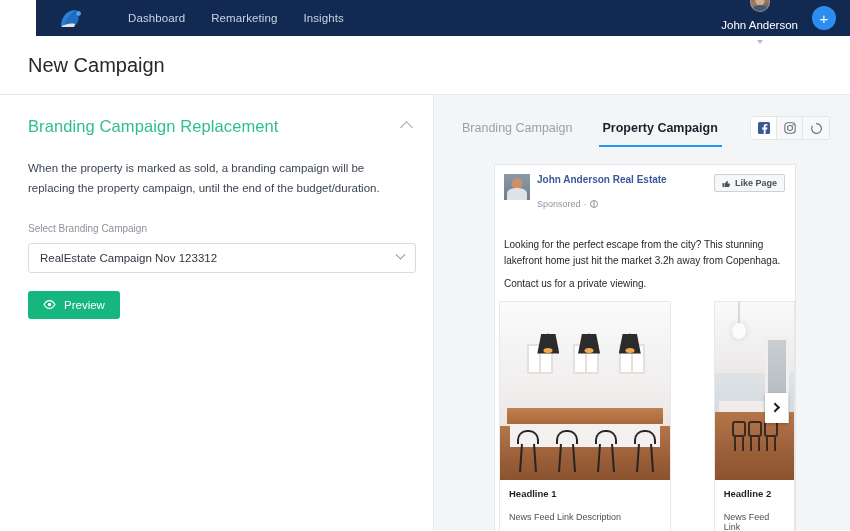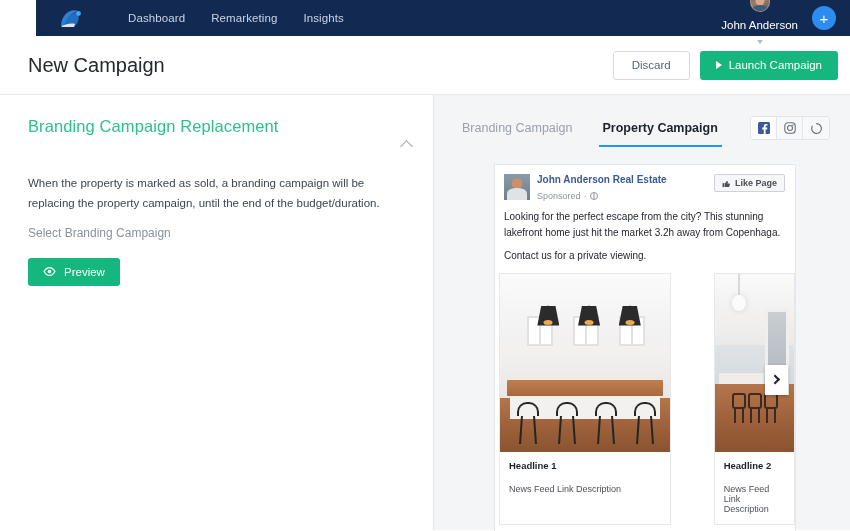--- a/index.html
+++ b/index.html
@@ -56,21 +56,21 @@
   .plus-btn {
     width: 24px; height: 24px; border-radius: 50%;
     background: #2d8cf0; color: #fff; font-size: 15px; line-height: 1;
     display: flex; align-items: center; justify-content: center;
     cursor: pointer; border: none; font-weight: 400;
   }
 
   
   .page-header {
     height: 59px; background: #fff; display: flex; align-items: center;
-    padding: 0 12px 0 28px; border-bottom: 1px solid #e6e9ee;
+    padding: 0 20px 0 28px; border-bottom: 1px solid #e6e9ee;
   }
   .page-title { font-size: 20px; color: #24292e; font-weight: 400; }
   .header-actions { margin-left: auto; display: flex; align-items: center; gap: 10px; }
   .btn-discard {
     background: #fff; border: 1px solid #d7dbe0; color: #5a6472;
     font-size: 11.5px; padding: 0 18px; height: 29px; border-radius: 3px;
     cursor: pointer; font-family: inherit;
   }
   .btn-launch {
     background: #15b77f; border: none; color: #fff; font-size: 11.5px;
@@ -86,35 +86,35 @@
   .body-split { display: flex; height: calc(531px - 36px - 60px); }
   .left-pane {
     width: 434px; background: #fff; padding: 22px 22px 0 28px;
     border-right: 1px solid #e3e6ea; position: relative;
   }
   .right-pane {
     flex: 1; background: #f4f5f7; padding: 14px 0 0 0; position: relative;
   }
 
   
-  .section-head { display: flex; align-items: flex-start; flex-direction: column; }
+  .section-head { display: flex; align-items: flex-start; }
   .section-title {
     font-size: 16.5px; color: #2ec08a; font-weight: 400; letter-spacing: .1px;
   }
   .chev-up {
     margin-left: auto; margin-top: 6px; width: 9px; height: 9px;
     border-left: 1.4px solid #9aa2ad; border-top: 1.4px solid #9aa2ad;
     transform: rotate(45deg); cursor: pointer; flex: none;
   }
   .section-desc {
     margin-top: 22px; font-size: 11.5px; color: #3d4652; line-height: 1.78;
     max-width: 380px;
   }
   .field-label {
-    margin-top: 12px; font-size: 12px; color: #8b929c; display: block;
+    margin-top: 24px; font-size: 10px; color: #8b929c; display: block;
   }
   .select-box {
     margin-top: 9px; width: 388px; height: 30px; border: 1px solid #d8dce1;
     border-radius: 3px; background: #fff; display: flex; align-items: center;
     padding: 0 11px; cursor: pointer;
   }
   .select-value { font-size: 11.5px; color: #2f3740; }
   .select-chev {
     margin-left: auto; width: 7px; height: 7px;
     border-right: 1.3px solid #8a929c; border-bottom: 1.3px solid #8a929c;
@@ -167,37 +167,37 @@
   .fb-avatar::before {
     content: ""; position: absolute; left: 50%; top: 4px; width: 11px; height: 11px;
     border-radius: 50%; background: #c9906a; transform: translateX(-50%);
   }
   .fb-avatar::after {
     content: ""; position: absolute; left: 50%; bottom: 0; width: 20px; height: 12px;
     border-radius: 45% 45% 0 0; background: #dfe3e6; transform: translateX(-50%);
   }
   .fb-meta { margin-left: 7px; }
   .fb-page-name { font-size: 10px; color: #3b5998; font-weight: bold; }
-  .fb-sponsored { font-size: 9px; color: #90949c; margin-top: 6px; display: flex; gap: 3px; align-items: center; }
+  .fb-sponsored { font-size: 9px; color: #90949c; margin-top: 14px; display: flex; gap: 3px; align-items: center; }
   .globe {
     display: inline-block; width: 8px; height: 8px; border-radius: 50%;
     border: 1px solid #90949c; position: relative;
   }
   .globe::after {
     content: ""; position: absolute; left: 50%; top: 0; bottom: 0; width: 1px;
     background: #90949c; transform: translateX(-50%);
   }
   .like-page-btn {
     margin-left: auto; border: 1px solid #cdd0d6; background: #f6f7f9;
     border-radius: 2px; font-size: 9px; color: #4b4f56; padding: 3px 7px;
     display: flex; align-items: center; gap: 4px; cursor: pointer;
     font-family: inherit; font-weight: bold;
   }
   .fb-body { padding: 8px 10px 9px 9px; }
-  .fb-text { font-size: 10px; color: #1d2129; line-height: 1.55; }
+  .fb-text { font-size: 10px; color: #1d2129; line-height: 1.55; margin-top: 20px; }
   .fb-text + .fb-text { margin-top: 8px; }
 
   
   .carousel { display: flex; gap: 3px; padding: 0 0 9px 0; position: relative; }
   .card-slide { background: #fff; border: 1px solid #e6e8eb; overflow: hidden; }
   .card-slide.s1 { width: 186px; margin-left: 4px; }
   .card-slide.s2 { width: 88px; margin-left: 40px; }
   .slide-img { height: 178px; position: relative; overflow: hidden; }
   .slide-cap { padding: 8px 9px 10px 9px; }
   .cap-title { font-size: 9.5px; font-weight: bold; color: #1d2129; }
@@ -283,38 +283,35 @@
         <div class="avatar"></div>
         <span class="user-name">John Anderson</span>
         <span class="caret-down"></span>
       </div>
       <button class="plus-btn">+</button>
     </div>
   </div>
 
   <div class="page-header">
     <div class="page-title">New Campaign</div>
-    <div class="header-actions">
-      <button class="btn-discard">Discard</button>
-      <button class="btn-launch">
-        <span class="play-tri"></span>
-        <span>Launch Campaign</span>
-      </button>
-    </div>
   </div>
 
   <div class="body-split">
 
     <div class="left-pane">
       <div class="section-head">
         <div class="section-title">Branding Campaign Replacement</div>
         <div class="chev-up"></div>
       </div>
       <div class="section-desc">When the property is marked as sold, a branding campaign will be replacing the property campaign, until the end of the budget/duration.</div>
       <label class="field-label">Select Branding Campaign</label>
+      <div class="select-box">
+        <span class="select-value">RealEstate Campaign Nov 123312</span>
+        <span class="select-chev"></span>
+      </div>
       <button class="btn-preview">
         <svg width="13" height="9" viewBox="0 0 13 9">
           <path d="M6.5 0.6C3.3 0.6 1 4.5 1 4.5S3.3 8.4 6.5 8.4 12 4.5 12 4.5 9.7 0.6 6.5 0.6z" fill="none" stroke="#fff" stroke-width="1.1"></path>
           <circle cx="6.5" cy="4.5" r="1.8" fill="#fff"></circle>
         </svg>
         <span>Preview</span>
       </button>
     </div>
 
     <div class="right-pane">

